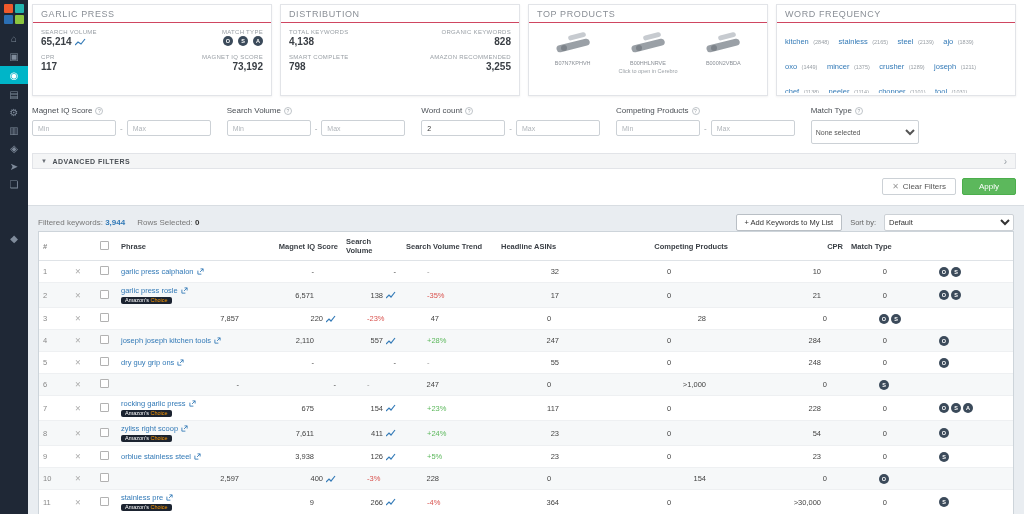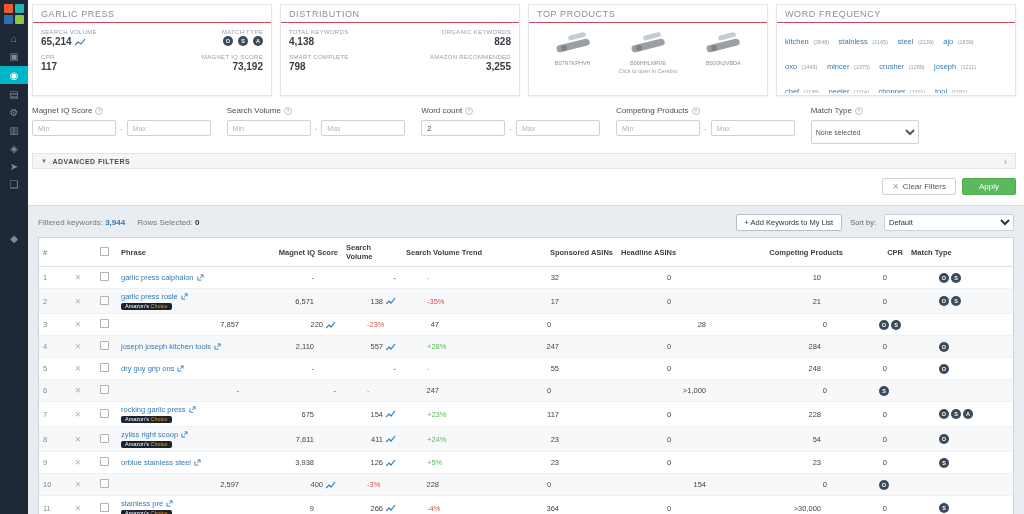--- a/index.html
+++ b/index.html
@@ -66,21 +66,21 @@
   .chev { color:#9aa0a6; font-size:10px; }
 
   .actions { display:flex; justify-content:flex-end; gap:6px; margin-top:9px; }
   .btn-clear { background:#fff; border:1px solid #ccd1d6; border-radius:2px; font-size:8px; color:#555;
     padding:3px 9px; cursor:pointer; display:flex; gap:4px; align-items:center; }
   .btn-apply { background:#5cb85c; border:1px solid #4cae4c; border-radius:2px; font-size:8px; color:#fff;
     padding:3px 16px; cursor:pointer; }
 
   
   .bottom { padding:8px 10px; }
-  .results-bar { display:flex; justify-content:space-between; align-items:center; margin-bottom:6px; }
+  .results-bar { display:flex; justify-content:space-between; align-items:center; margin-bottom:0; }
   .rb-left { font-size:8px; color:#777; display:flex; gap:12px; }
   .rb-left b { color:#337ab7; }
   .rb-left .sel b { color:#333; }
   .rb-right { display:flex; align-items:center; gap:8px; }
   .btn-add { background:#fff; border:1px solid #b9bfc5; border-radius:2px; font-size:7.5px; color:#333;
     padding:3px 8px; cursor:pointer; }
   .sort-label { font-size:7.5px; color:#666; }
   .sort-select { width:130px; height:17px; font-size:7.5px; border:1px solid #ccd1d6; border-radius:2px; background:#fff; color:#333; }
 
   .table { background:#fff; border:1px solid #cdd4da; }
@@ -417,21 +417,20 @@
 
       <div class="table">
         <div class="thead">
             <div class="th c0">#</div>
             <div class="th c1"></div>
             <div class="th c2"><input type="checkbox" style="transform: scale(0.7);"></div>
             <div class="th c3">Phrase</div>
             <div class="th c4">Magnet IQ Score</div>
             <div class="th c5">Search Volume</div>
             <div class="th c6">Search Volume Trend</div>
-            <div class="th c7">Sponsored ASINs</div>
             <div class="th c8">Headline ASINs</div>
             <div class="th c9">Competing Products</div>
             <div class="th c10">CPR</div>
             <div class="th c11">Match Type</div>
           </div>
         <div>
   <div class="tr">
     <div class="td c0">1</div>
     <div class="td c1">✕</div>
     <div class="td c2"><input type="checkbox" style=""></div>

